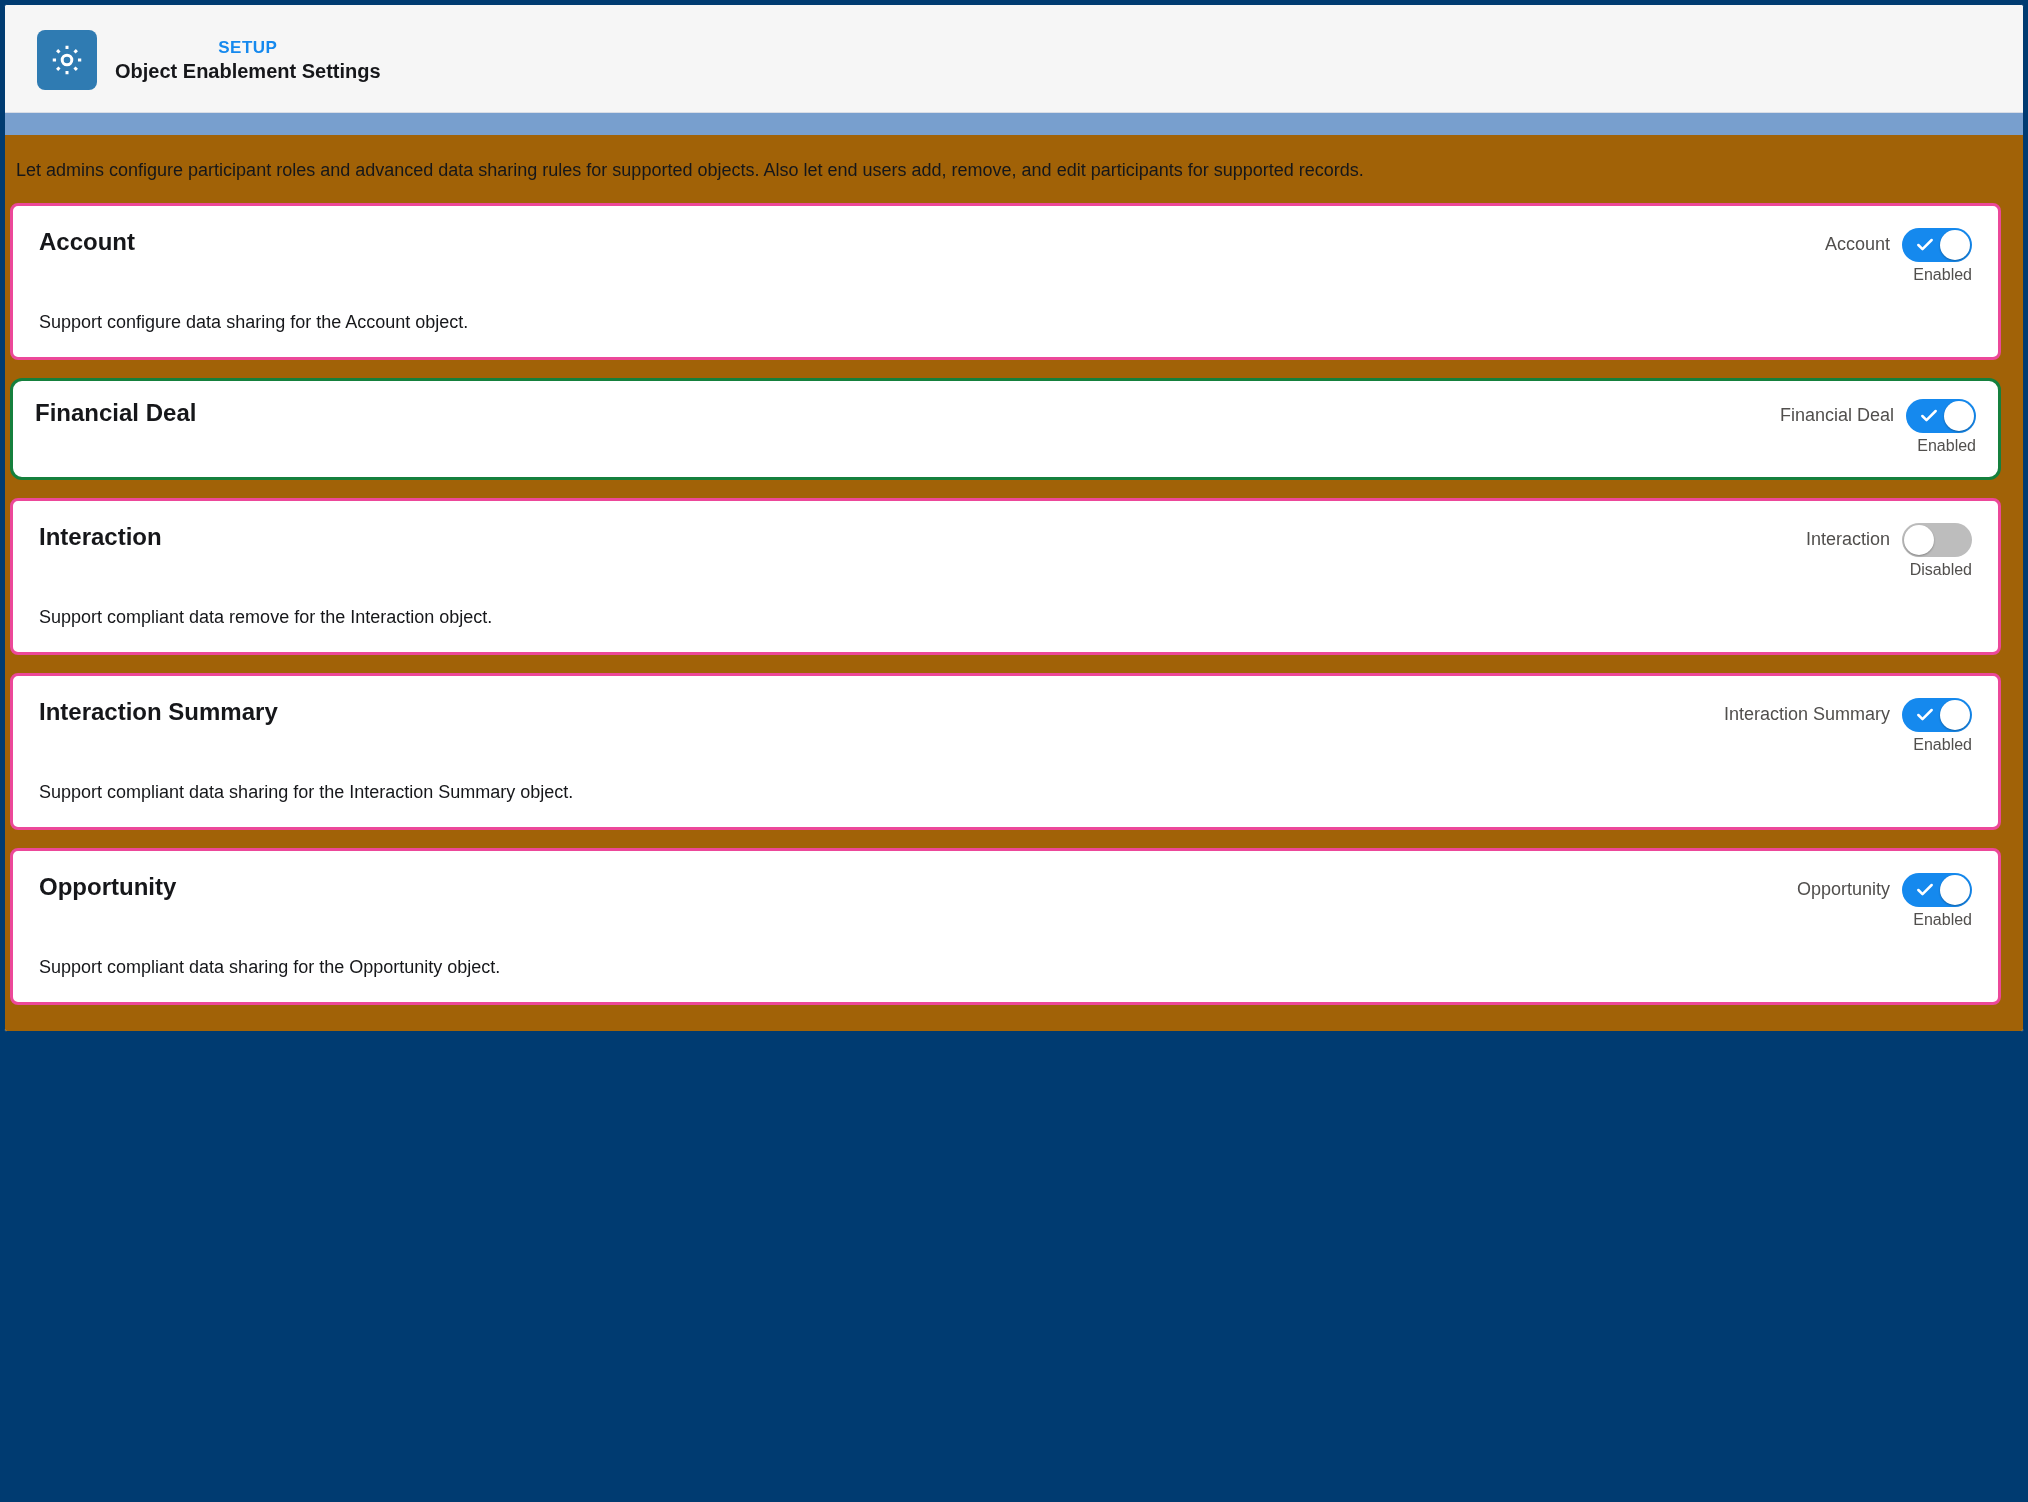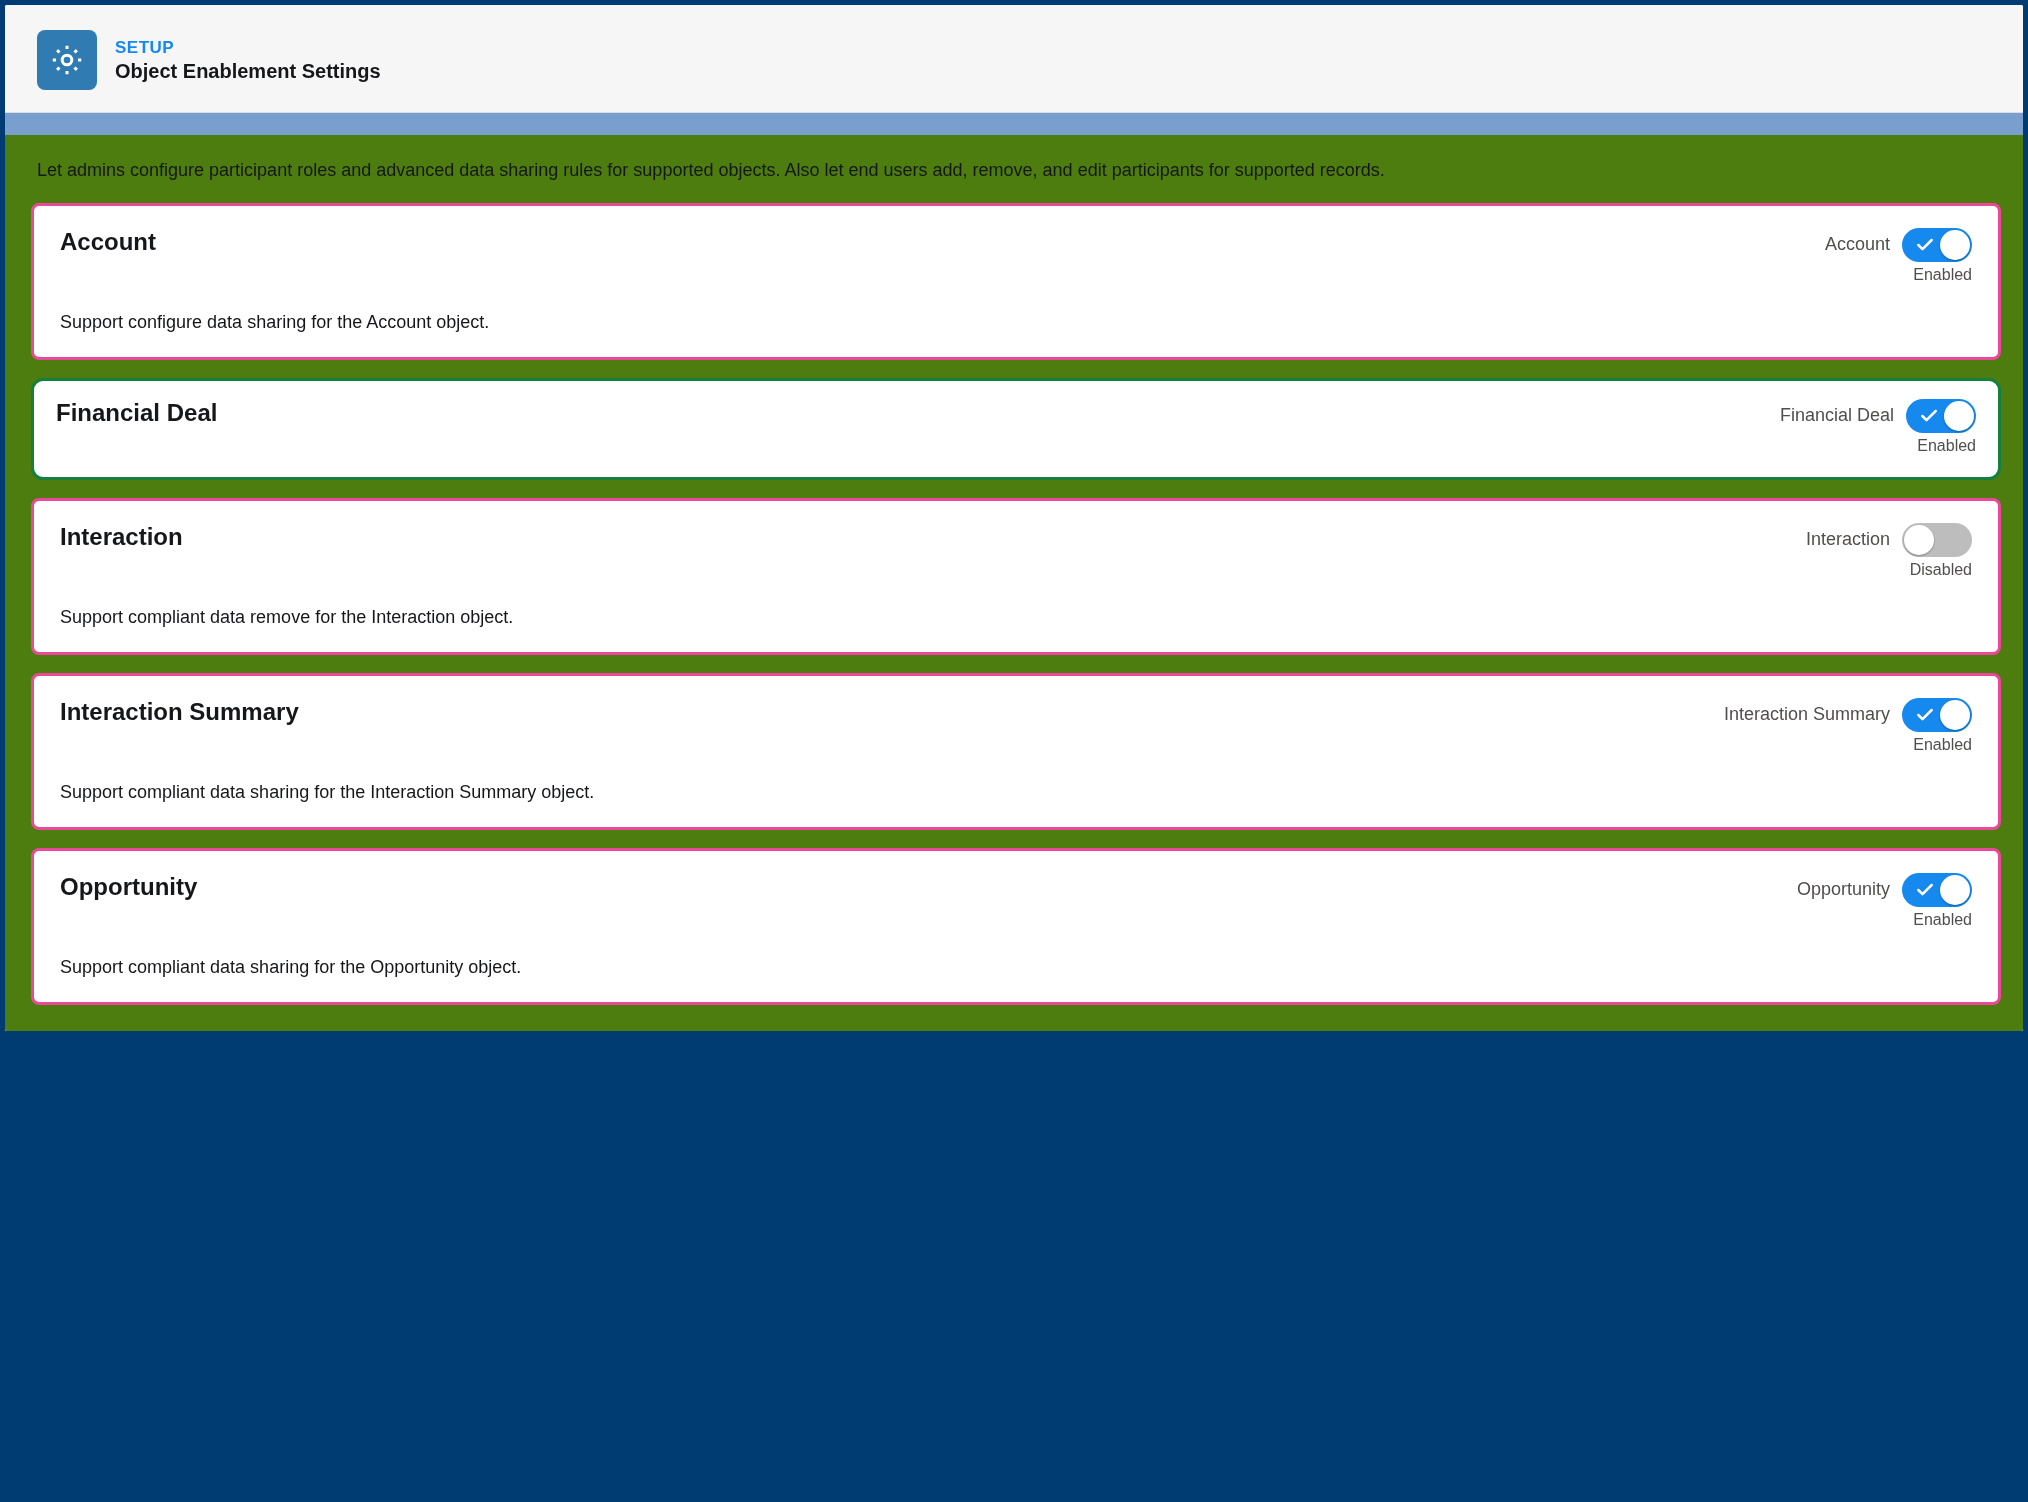--- a/index.html
+++ b/index.html
@@ -25,37 +25,37 @@
     .header-icon {
       width: 60px;
       height: 60px;
       background: #2f7bb2;
       border-radius: 8px;
       display: flex;
       align-items: center;
       justify-content: center;
       flex-shrink: 0;
     }
-    .header-text { display: flex; flex-direction: column; }
+    .header-text { display: flex; flex-direction: column; align-items: center; }
     .setup-label {
       color: #1589ee;
       font-size: 17px;
       font-weight: 600;
       letter-spacing: 0.5px;
       margin-bottom: 2px;
     }
     .page-title {
       color: #16171a;
       font-size: 20px;
       font-weight: 700;
     }
     .pattern-strip { height: 22px; background: #789fce; }
     .content {
-      background: #4d7c0f;
-      padding: 22px 22px 26px 26px;
+      background: #a16207;
+      padding: 22px 22px 26px 5px;
     }
     .intro {
       color: #16171a;
       font-size: 18px;
       line-height: 1.55;
       margin-bottom: 18px;
       padding: 0 6px;
     }
     .cards { display: flex; flex-direction: column; gap: 18px; }
     .card {

